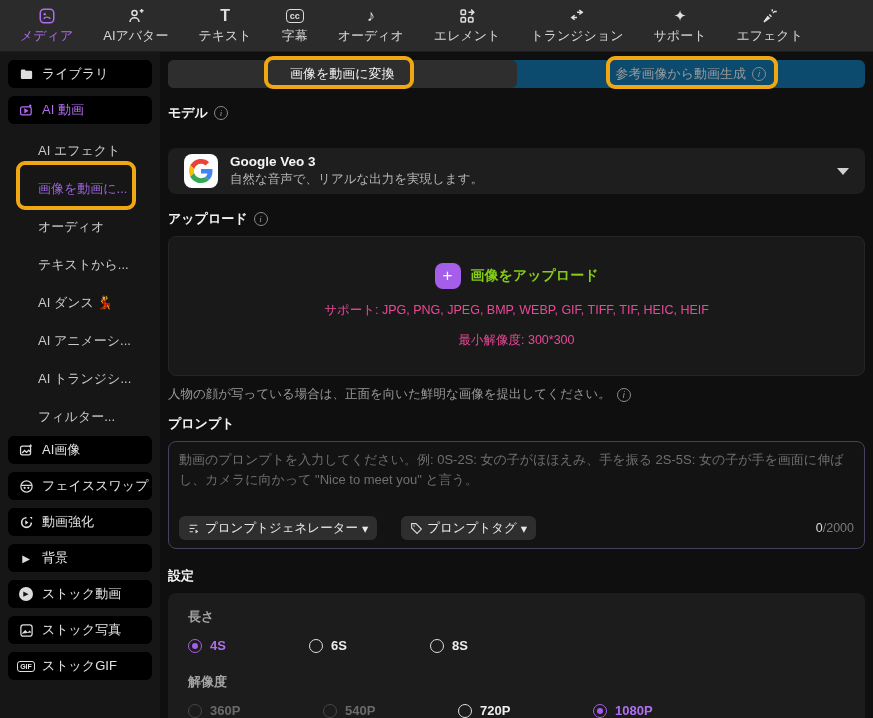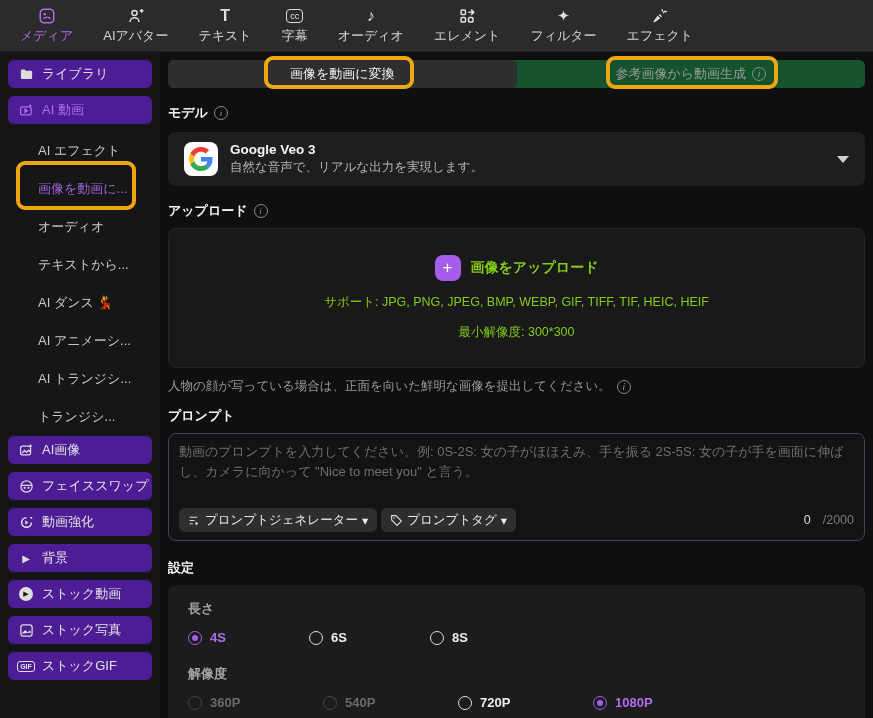--- a/index.html
+++ b/index.html
@@ -9,79 +9,79 @@
     font-family:"Liberation Sans","DejaVu Sans",sans-serif;
   }
   
   .topnav { height:52px; background:#2b2b2b; display:flex; align-items:center;
             gap:30px; padding-left:20px; border-bottom:1px solid #1c1c1c; }
   .nav-item { display:flex; flex-direction:column; align-items:center; gap:1px;
               font-size:13px; color:#d6d6d6; cursor:pointer; white-space:nowrap; }
   .nav-ic { height:20px; min-width:20px; display:flex; align-items:center; justify-content:center;
             color:#e0e0e0; font-size:14px; font-weight:bold; }
   .nav-item.active, .nav-item.active .nav-ic { color:#b36bf0; }
-  .cc-badge { border:1.5px solid #ddd; border-radius:4px; font-size:9px; font-weight:normal;
+  .cc-badge { border:1.5px solid #ddd; border-radius:4px; font-size:9px; font-weight:bold;
               padding:0 3px; line-height:12px; }
   
   .app { display:flex; height:666px; }
   .sidebar { width:160px; background:#161616; padding:8px; flex:none; }
-  .side-card { height:28px; display:flex; align-items:center; gap:8px; background:#4c1d95;
+  .side-card { height:28px; display:flex; align-items:center; gap:8px; background:#000000;
                border-radius:6px; padding:0 10px; margin-bottom:8px; font-size:13px;
                color:#e3e3e3; cursor:pointer; white-space:nowrap; overflow:hidden; }
   .side-card.active-purple { color:#b36bf0; }
   .side-ic { width:16px; height:16px; display:flex; align-items:center; justify-content:center;
              flex:none; font-size:11px; }
   .side-sub { height:38px; display:flex; align-items:center; padding-left:30px; font-size:13px;
               color:#c9c9c9; cursor:pointer; white-space:nowrap; overflow:hidden; }
   .side-sub.selected { color:#9a63d8; }
   .gif-badge { border:1.3px solid #ddd; border-radius:3px; font-size:7px; font-weight:bold;
                padding:0 2px; line-height:9px; }
   .play-circle { width:14px; height:14px; border-radius:50%; background:#ddd; color:#161616;
                  font-size:7px; display:flex; align-items:center; justify-content:center; }
   
   .main { flex:1; padding:8px 8px 0 8px; display:flex; flex-direction:column; overflow:hidden; }
-  .tabbar { height:28px; background:#14532d; border-radius:6px; display:flex; flex:none; }
+  .tabbar { height:28px; background:#0c4a6e; border-radius:6px; display:flex; flex:none; }
   .tab { flex:1; display:flex; align-items:center; justify-content:center; gap:6px;
          font-size:13px; color:#9a9a9a; cursor:pointer; border-radius:6px; }
   .tab.active { background:#2e2e2e; color:#f2f2f2; }
   .sec-label { display:flex; align-items:center; gap:6px; font-size:13px; font-weight:bold;
                color:#f2f2f2; margin-top:16px; flex:none;font-family:Liberation Serif, serif; }
   .info-i { width:14px; height:14px; border:1px solid #8a8a8a; border-radius:50%; color:#9a9a9a;
             font-size:9px; font-weight:normal; font-style:italic; display:inline-flex;
             align-items:center; justify-content:center; cursor:pointer; flex:none; }
-  .model-card { margin-top:10px; height:54px; background:#1e1e1e; border-radius:8px;
+  .model-card { margin-top:26px; height:46px; background:#1e1e1e; border-radius:8px;
                 display:flex; align-items:center; gap:12px; padding:0 16px; cursor:pointer; flex:none; }
   .g-logo { width:34px; height:34px; background:#fdfdfd; border-radius:8px; display:flex;
             align-items:center; justify-content:center; flex:none; }
   .model-texts { flex:1; display:flex; flex-direction:column; gap:2px; }
   .model-name { font-size:13.5px; font-weight:bold; color:#f5f5f5; }
   .model-desc { font-size:12.5px; color:#b5b5b5; }
   .caret-solid { width:0; height:0; border-left:6px solid transparent; border-right:6px solid transparent;
                  border-top:7px solid #d0d0d0; }
   .upload-card { margin-top:8px; height:140px; background:#191919; border:1px solid #252525;
                  border-radius:8px; display:flex; flex-direction:column; align-items:center;
                  justify-content:center; gap:13px; cursor:pointer; flex:none; }
   .upload-btn-row { display:flex; align-items:center; gap:10px; }
   .plus-btn { width:26px; height:26px; background:#a55eea; border-radius:8px; color:#fff;
               font-size:17px; display:flex; align-items:center; justify-content:center; }
   .upload-title { font-size:14px; font-weight:bold; color:#84cc16; }
-  .upload-sub { font-size:12.5px; color:#84cc16; }
+  .upload-sub { font-size:12.5px; color:#ec4899; }
   .upload-note { margin-top:10px; font-size:12.5px; color:#9a9a9a; display:flex;
                  align-items:center; gap:6px; flex:none; }
   .prompt-box { margin-top:8px; height:108px; background:#131313; border:1px solid #4a3f5e;
                 border-radius:8px; display:flex; flex-direction:column; padding:8px 10px; flex:none; }
   .prompt-box textarea { flex:1; background:transparent; border:none; outline:none; resize:none;
                 color:#ddd; font-size:13px; line-height:1.55;
                 font-family:"Liberation Sans","DejaVu Sans",sans-serif; }
   .prompt-box textarea::placeholder { color:#6f6f6f; }
-  .prompt-foot { display:flex; align-items:center; gap:4px; }
+  .prompt-foot { display:flex; align-items:center; gap:24px; }
   .pill-btn { height:24px; background:#2e2e2e; border-radius:6px; display:flex; align-items:center;
               gap:4px; padding:0 9px; font-size:12.5px; color:#e8e8e8; cursor:pointer; }
   .counter { margin-left:auto; font-size:12.5px; }
-  .counter .cur { color:#dedede; } .counter .max { color:#7a7a7a;margin-left:12px; }
+  .counter .cur { color:#dedede; } .counter .max { color:#7a7a7a; }
   .settings-card { margin-top:8px; background:#1c1c1c; border-radius:8px 8px 0 0;
                    padding:15px 20px; flex:1; }
   .set-label { font-size:13px; font-weight:bold; color:#a3a3a3; }
   .radio-row { display:flex; margin-top:12px; margin-bottom:20px;gap:24px; }
   .radio { display:flex; align-items:center; gap:8px; cursor:pointer; }
   .radio-row.len .radio { width:97px; }
   .radio-row.res .radio { width:111px; }
   .ring { width:14px; height:14px; border-radius:50%; border:1.5px solid #dcdcdc;
           display:flex; align-items:center; justify-content:center; flex:none; }
   .dot { width:6px; height:6px; border-radius:50%; }
@@ -142,22 +142,31 @@
       <svg width="18" height="18" viewBox="0 0 24 24" fill="none" stroke="#e0e0e0" stroke-width="2">
         <rect x="4" y="4" width="6" height="6" rx="1.5"></rect>
           <rect x="4" y="14" width="6" height="6" rx="1.5"></rect>
           <rect x="14" y="14" width="6" height="6" rx="1.5"></rect>
           <path d="M14 7h7M17.5 3.5L21 7l-3.5 3.5"></path>
       </svg>
       </span>
     <span>エレメント</span>
   </div>
   <div class="nav-item">
+    <span class="nav-ic">
+      <svg width="18" height="18" viewBox="0 0 24 24" fill="none" stroke="#e0e0e0" stroke-width="2">
+        <path d="M9 11L5 14l4 3M5 14h7"></path>
+          <path d="M15 4l4 3-4 3M19 7h-7"></path>
+      </svg>
+      </span>
+    <span>トランジション</span>
+  </div>
+  <div class="nav-item">
     <span class="nav-ic" style="font-size:15px;">✦</span>
-    <span>フィルター</span>
+    <span>サポート</span>
   </div>
   <div class="nav-item">
     <span class="nav-ic">
       <svg width="18" height="18" viewBox="0 0 24 24" fill="none" stroke="#e0e0e0" stroke-width="1.8">
         <path d="M9 13L4 20l7-5z" fill="#e0e0e0"></path>
           <path d="M11 10l3 3"></path>
           <path d="M15 3v3M18 6h3M16 8l2.5-2.5"></path>
       </svg>
       </span>
     <span>エフェクト</span>
@@ -200,21 +209,21 @@
     <div class="side-sub">
       <span>AI ダンス 💃</span>
     </div>
     <div class="side-sub">
       <span>AI アニメーシ...</span>
     </div>
     <div class="side-sub">
       <span>AI トランジシ...</span>
     </div>
     <div class="side-sub">
-      <span>トランジシ...</span>
+      <span>フィルター...</span>
     </div>
     <div class="side-card">
       <span class="side-ic">
         <svg width="15" height="15" viewBox="0 0 24 24" fill="none" stroke="#ddd" stroke-width="2">
           <rect x="2.5" y="5" width="16" height="14" rx="3"></rect>
             <path d="M5 16l4-4 3 3 3.5-3.5 3 3"></path>
             <path d="M18.5 2.5v4M16.5 4.5h4"></path>
         </svg>
         </span>
       <span>AI画像</span>

